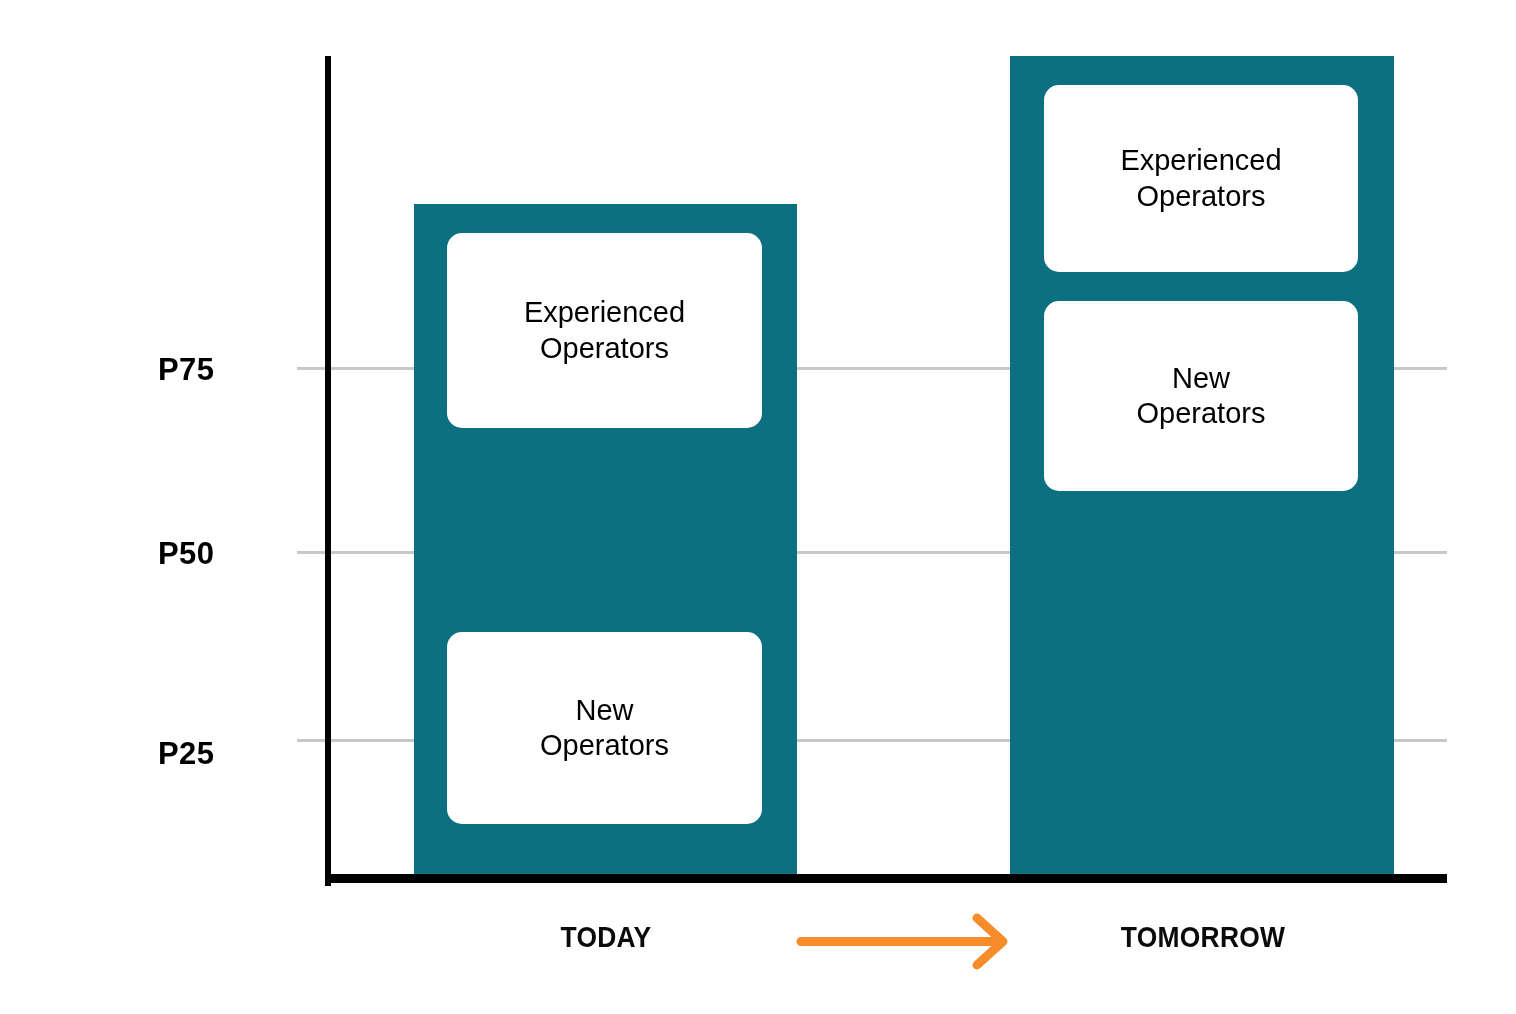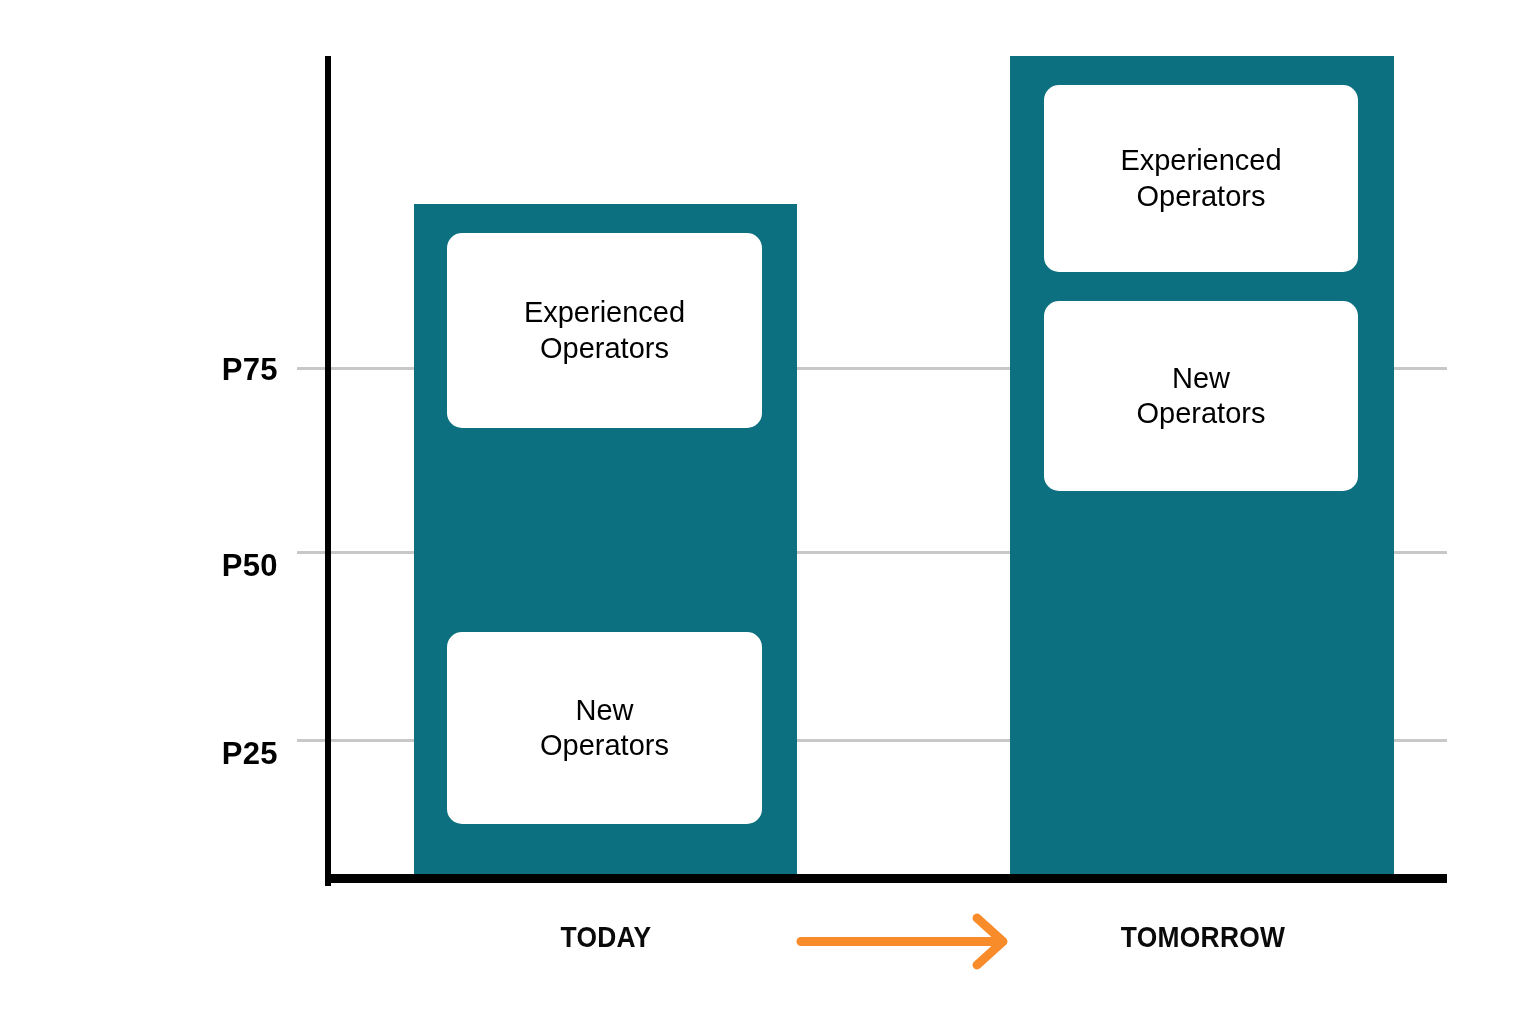--- a/index.html
+++ b/index.html
@@ -47,21 +47,20 @@
     width: 1150px;
     height: 3px;
     background: #c8c8c8;
   }
 
   
   .tick-label {
     position: absolute;
     right: 1238px;  
     width: 120px;
-    text-align: right;
     font-size: 31px;
     font-weight: 700;
     color: #000000;
     letter-spacing: 0.4px;
   }
 
   
   .bar {
     position: absolute;
     background: #0c7080;
@@ -112,21 +111,21 @@
 </head>
 <body>
 
 <div id="chart-root">
 
   <div class="gridline" style="top:367px;"></div>
   <div class="gridline" style="top:551px;"></div>
   <div class="gridline" style="top:739px;"></div>
 
   <div class="tick-label" style="top:352px;">P75</div>
-  <div class="tick-label" style="top:536px;margin-top:12px;">P50</div>
+  <div class="tick-label" style="top:536px;">P50</div>
   <div class="tick-label" style="top:736px;">P25</div>
 
   <div class="bar" style="left:414px; top:204px; width:383px; height:676px;"></div>
 
   <div class="bar" style="left:1010px; top:56px; width:384px; height:824px;"></div>
 
   <div class="axis-y-line"></div>
   <div class="axis-x-line"></div>
 
   <div class="seg-box" style="left:447px; top:233px; width:315px; height:195px;">

